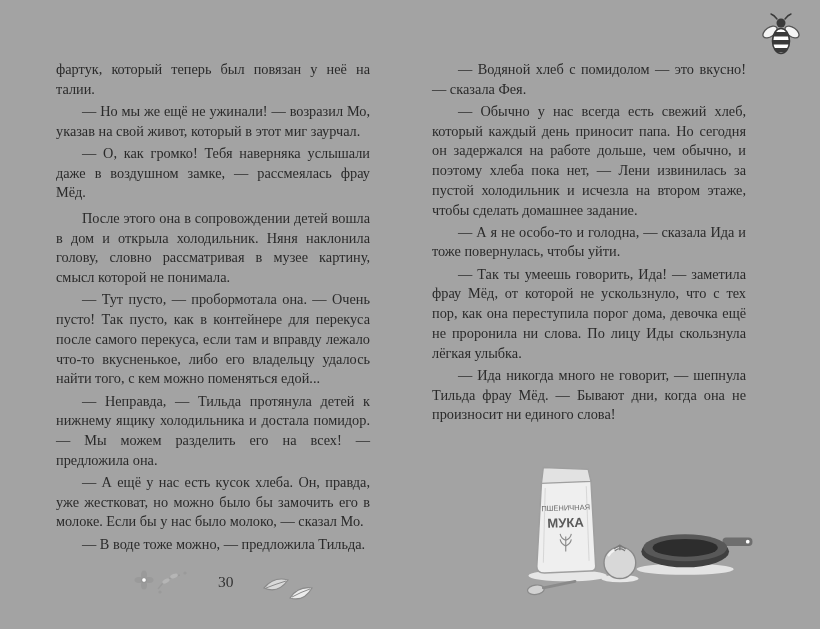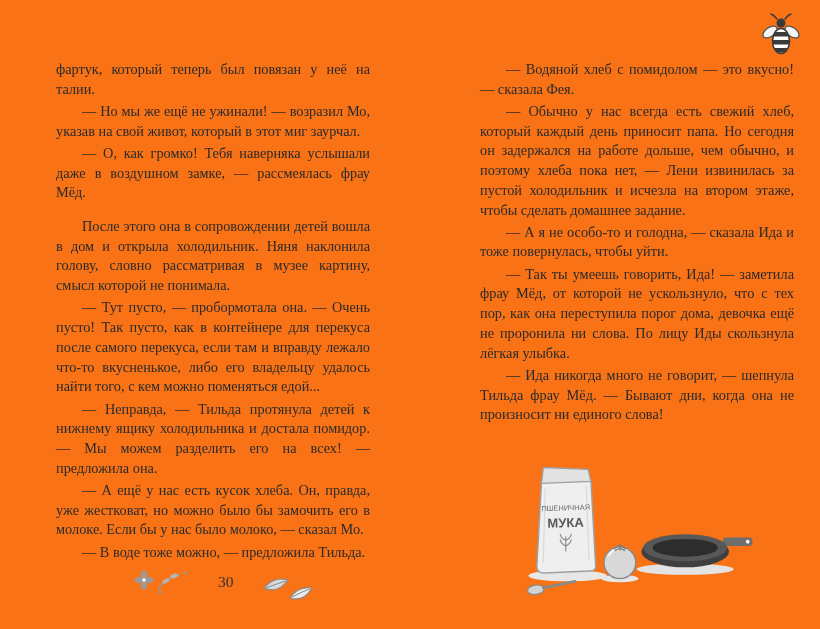--- a/index.html
+++ b/index.html
@@ -1,29 +1,29 @@
 <!DOCTYPE html>
 <html><head>
 <meta charset="utf-8">
 <style>
   html,body{margin:0;padding:0;background:#fff;}
   .page{
-    position:relative;width:820px;height:629px;background:#f97316;
+    position:relative;width:820px;height:629px;background:#a3a3a3;
     font-family:"Liberation Serif","DejaVu Serif",serif;color:#2a2a2a;
     overflow:hidden;
   }
   .col{
     position:absolute;top:60px;width:314px;
     font-size:14.3px;line-height:1.38;text-align:justify;
   }
   .col-left{left:56px;}
-  .col-right{left:480px;}
+  .col-right{left:432px;}
   .col p{margin:0 0 2.5px 0;text-indent:26px;}
   .col p.noindent{text-indent:0;}
-  .col p.gap{margin-top:14px;}
+  .col p.gap{margin-top:6px;}
   .bee{position:absolute;left:760px;top:12px;width:42px;height:46px;}
   .footer{
     position:absolute;left:130px;top:560px;
     display:flex;align-items:center;gap:24px;
   }
   .pagenum{font-size:15.5px;color:#333;padding:0 2px;}
   .orn{display:inline-block;}
   .orn.down{margin-top:14px;}
   .illustration{position:absolute;left:478px;top:458px;width:280px;height:152px;}
   svg{display:block;}

